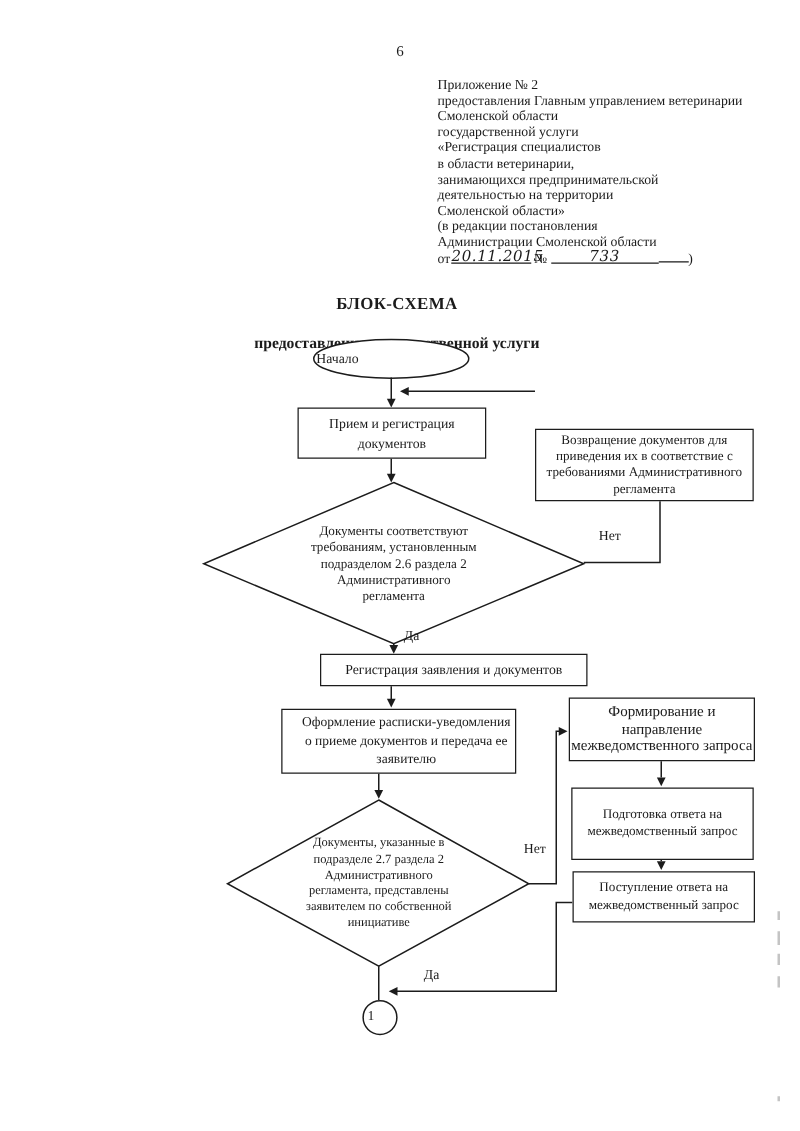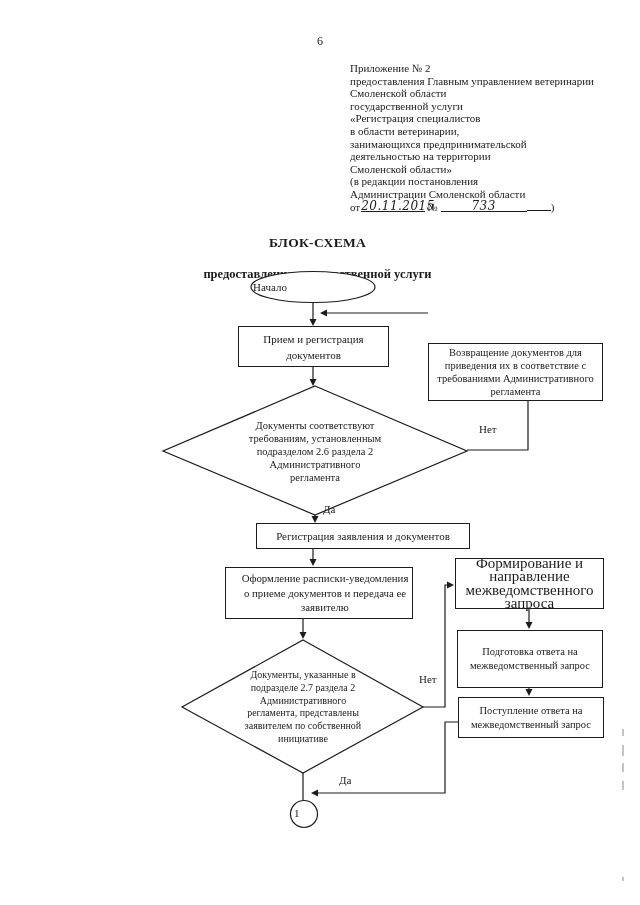--- a/index.html
+++ b/index.html
@@ -136,21 +136,21 @@
   <div class="dtext" style="left:208px;top:669px;width:190px;font-size:10px;line-height:12.8px;">Документы, указанные в
 подразделе 2.7 раздела 2
 Административного
 регламента, представлены
 заявителем по собственной
 инициативе</div>
 
   <div class="lbl" style="left:419px;top:673px;">Нет</div>
   <div class="lbl" style="left:339px;top:774px;">Да</div>
 
-  <div class="fbox" style="left:455px;top:558px;width:149px;height:51px;font-size:15px;line-height:13.5px;">Формирование и
+  <div class="fbox" style="left:455px;top:558px;width:149px;height:51px;font-size:12px;line-height:13.5px;">Формирование и
 направление
 межведомственного запроса</div>
 
   <div class="fbox" style="left:457px;top:630px;width:146px;height:58px;font-size:10.5px;line-height:14px;">Подготовка ответа на
 межведомственный запрос</div>
 
   <div class="fbox" style="left:458px;top:697px;width:146px;height:41px;font-size:10.5px;line-height:14px;">Поступление ответа на
 межведомственный запрос</div>
 
   <div class="shape-label" style="left:294px;top:807px;width:20px;font-size:11px;">1</div>

